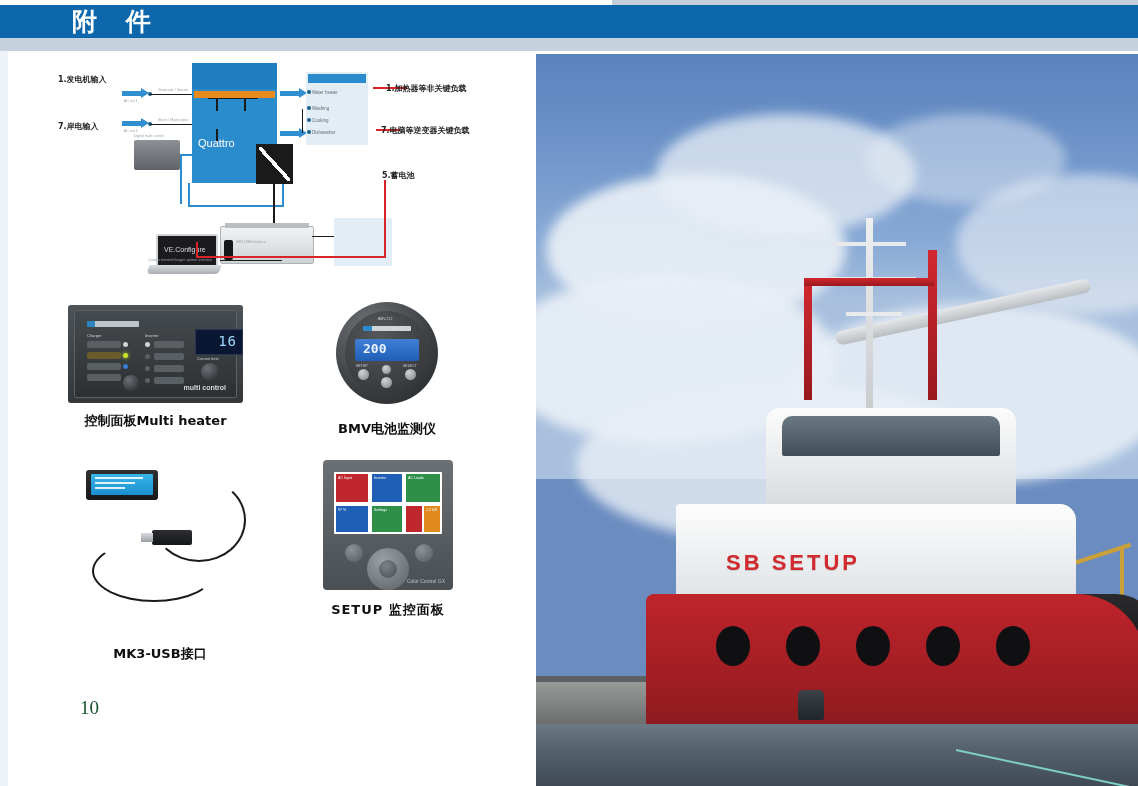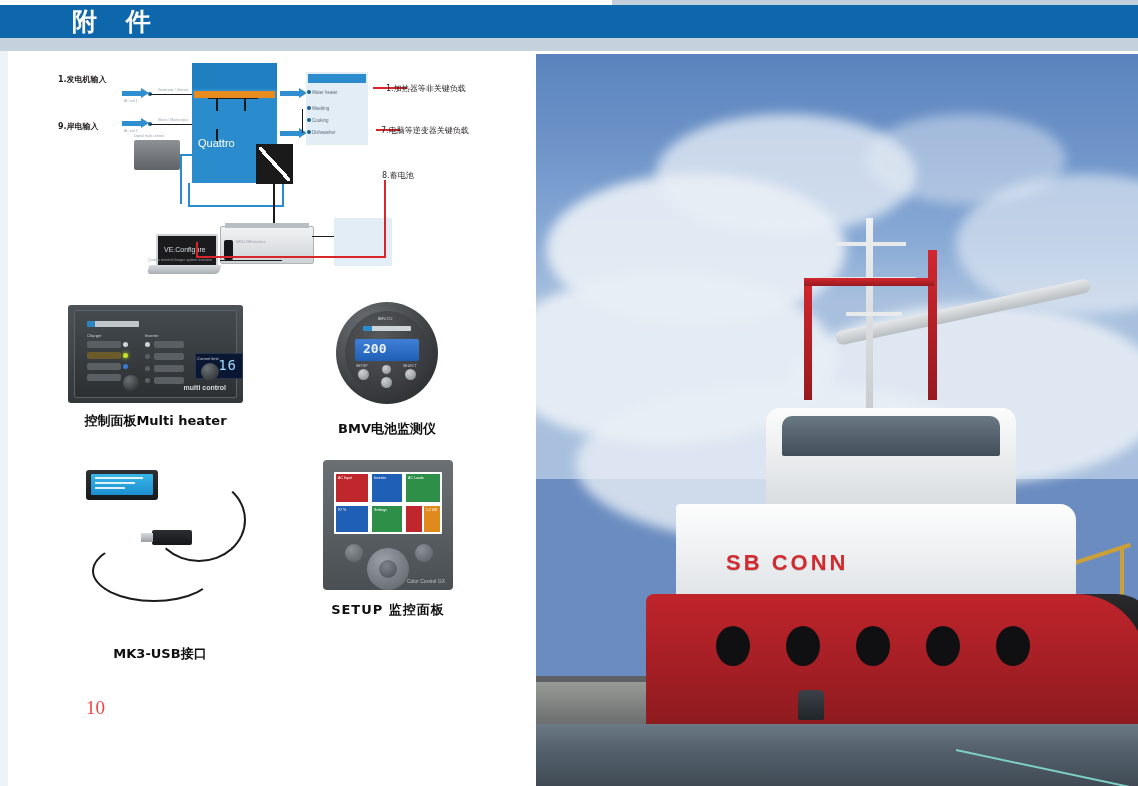--- a/index.html
+++ b/index.html
@@ -118,39 +118,39 @@
   .laptop-screen{position:absolute;left:8px;top:0;width:58px;height:31px;
     background:#1b1b1d;border:2px solid #cfd3d6;border-radius:2px;}
   .laptop-screen span{position:absolute;left:6px;top:10px;color:#d8dde2;font-size:7px;
     font-family:"Liberation Sans",sans-serif;}
   .laptop-base{position:absolute;left:0;top:31px;width:72px;height:9px;
     background:linear-gradient(#d9dde1,#a9aeb2);border-radius:0 0 4px 4px;transform:skewX(-18deg);}
   .dongle{position:absolute;left:176px;top:182px;width:9px;height:20px;background:#16171a;border-radius:2px;}
 
   .lbl-left{position:absolute;color:#231f20;font-size:8px;font-weight:bold;
     font-family:"DejaVu Sans","Liberation Sans",sans-serif;white-space:nowrap;}
-  .lbl-right{position:absolute;color:#231f20;font-size:8px;font-weight:normal;
+  .lbl-right{position:absolute;color:#231f20;font-size:8px;font-weight:bold;
     font-family:"DejaVu Sans","Liberation Sans",sans-serif;white-space:nowrap;}
   .redline{position:absolute;background:#d8252a;}
   .tiny{position:absolute;color:#9aa3ab;font-size:3.5px;font-family:"Liberation Sans",sans-serif;white-space:nowrap;}
   .prod-cap{position:absolute;text-align:center;color:#0f0f10;
      font-family:"DejaVu Sans","Liberation Sans",sans-serif;font-weight:bold;font-size:13px;white-space:nowrap;}
 
   
   .mc{position:absolute;left:68px;top:305px;width:175px;height:98px;
      background:linear-gradient(#4d5256,#33373a);border-radius:3px;}
   .mc-inner{position:absolute;left:6px;top:5px;right:6px;bottom:5px;
      background:linear-gradient(#454a4e,#2c3033);border:1px solid #5c6165;border-radius:2px;}
   .mc-logo{position:absolute;left:12px;top:10px;width:52px;height:6px;
      background:linear-gradient(90deg,#2a8ccd 0 16%,#cfd4d8 16% 100%);border-radius:1px;opacity:.9;}
   .mc-col{position:absolute;font-size:4px;color:#cfd4d8;font-family:"Liberation Sans",sans-serif;}
   .mc-pill{position:absolute;height:7px;border-radius:2px;background:#5a5f63;}
   .mc-led{position:absolute;width:5px;height:5px;border-radius:50%;}
   .mc-display{position:absolute;left:120px;top:18px;width:46px;height:24px;
-     background:#0a1733;border:1px solid #2a3350;border-radius:0;margin-top:24px;}
+     background:#0a1733;border:1px solid #2a3350;border-radius:0;}
   .mc-display span{position:absolute;right:5px;top:3px;color:#9fd8ff;font-size:14px;
      font-family:"DejaVu Sans Mono",monospace;letter-spacing:1px;}
   .mc-knob{position:absolute;width:18px;height:18px;border-radius:50%;
      background:radial-gradient(circle at 35% 30%,#6b7075,#232628);}
   .mc-brand{position:absolute;right:10px;bottom:6px;font-size:7px;color:#d6dade;
      font-family:"Liberation Sans",sans-serif;font-weight:bold;}
 
   
   .bmv{position:absolute;left:336px;top:302px;width:102px;height:102px;border-radius:50%;
      background:radial-gradient(circle at 34% 26%,#6e7276,#3a3d40 62%,#232527 100%);}
@@ -188,21 +188,21 @@
      padding:2px;box-sizing:border-box;line-height:5px;overflow:hidden;}
   .ccgx-btn{position:absolute;width:18px;height:18px;border-radius:50%;
      background:radial-gradient(circle at 35% 30%,#8b9196,#565b60);}
   .ccgx-pad{position:absolute;left:44px;top:88px;width:42px;height:42px;border-radius:50%;
      background:radial-gradient(circle at 38% 30%,#9aa0a6,#5b6065);}
   .ccgx-pad:after{content:"";position:absolute;left:12px;top:12px;width:18px;height:18px;border-radius:50%;
      background:radial-gradient(circle at 40% 32%,#7d8388,#484d52);}
   .ccgx-brand{position:absolute;right:8px;bottom:6px;font-size:5px;color:#bcc1c6;
      font-family:"Liberation Sans",sans-serif;}
 
-  .pageno{position:absolute;left:86px;top:697px;font-size:19px;color:#ef4444;
+  .pageno{position:absolute;left:80px;top:697px;font-size:19px;color:#14532d;
      font-family:"Liberation Serif","DejaVu Serif",serif;}
 </style>
 </head>
 <body>
 
 <div class="page">
 
   <div class="top-strip"></div>
   <div class="top-strip-right"></div>
   <div class="blue-bar"></div>
@@ -245,21 +245,21 @@
     <div class="bow-stripe"></div>
     <div class="hull-black"></div>
     <div class="hull-red"></div>
 
     <div class="tire" style="left:180px;"></div>
     <div class="tire" style="left:250px;"></div>
     <div class="tire" style="left:320px;"></div>
     <div class="tire" style="left:390px;"></div>
     <div class="tire" style="left:460px;"></div>
 
-    <div class="boat-name">SB CONN</div>
+    <div class="boat-name">SB SETUP</div>
     <div class="bollard"></div>
     <div class="rope"></div>
   </div>
 
   <div class="diagram">
 
     <div class="arrow-blue" style="left:74px;top:33px;"></div>
     <div class="arrow-blue" style="left:74px;top:63px;"></div>
     <div class="tiny" style="left:76px;top:41px;">AC out 1</div>
     <div class="tiny" style="left:76px;top:71px;">AC out 2</div>
@@ -319,29 +319,29 @@
         <span>VE.Configure</span>
       </div>
       <div class="laptop-base"></div>
     </div>
     <div class="dongle"></div>
     <div class="tiny" style="left:188px;top:182px;">MK3-USB interface</div>
     <div class="wire" style="left:172px;top:202px;width:62px;height:1.2px;"></div>
     <div class="tiny" style="left:100px;top:200px;">Quattro inverter/charger system overview</div>
 
     <div class="lbl-left" style="left:10px;top:16px;">1.发电机输入</div>
-    <div class="lbl-left" style="left:10px;top:63px;">9.岸电输入</div>
+    <div class="lbl-left" style="left:10px;top:63px;">7.岸电输入</div>
 
     <div class="redline" style="left:325px;top:29px;width:34px;height:2px;"></div>
     <div class="lbl-right" style="left:338px;top:25px;">1.加热器等非关键负载</div>
 
     <div class="redline" style="left:328px;top:71px;width:24px;height:2px;"></div>
     <div class="lbl-right" style="left:333px;top:67px;">7.电脑等逆变器关键负载</div>
 
-    <div class="lbl-right" style="left:334px;top:112px;">8.蓄电池</div>
+    <div class="lbl-right" style="left:334px;top:112px;">5.蓄电池</div>
     <div class="redline" style="left:336px;top:122px;width:2px;height:78px;"></div>
     <div class="redline" style="left:148px;top:198px;width:190px;height:2px;"></div>
     <div class="redline" style="left:148px;top:184px;width:2px;height:16px;"></div>
   </div>
 
   <div class="mc">
     <div class="mc-inner">
       <div class="mc-logo"></div>
 
       <div class="mc-col" style="left:12px;top:22px;">Charger</div>

